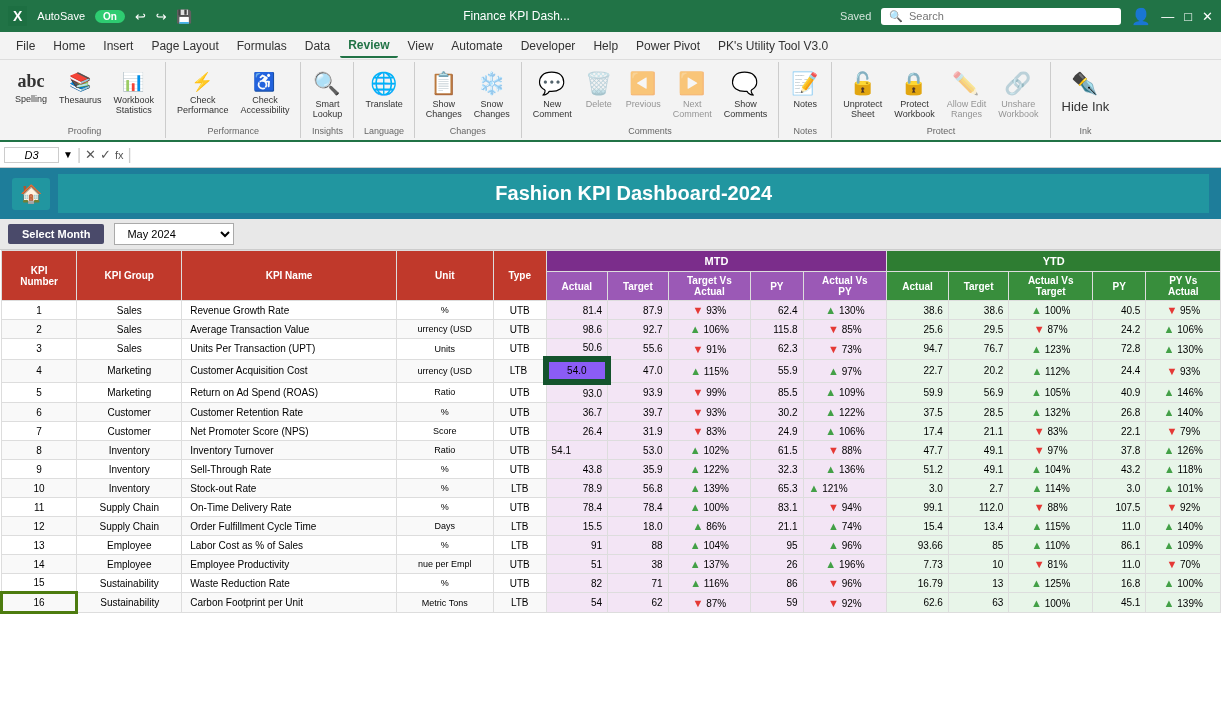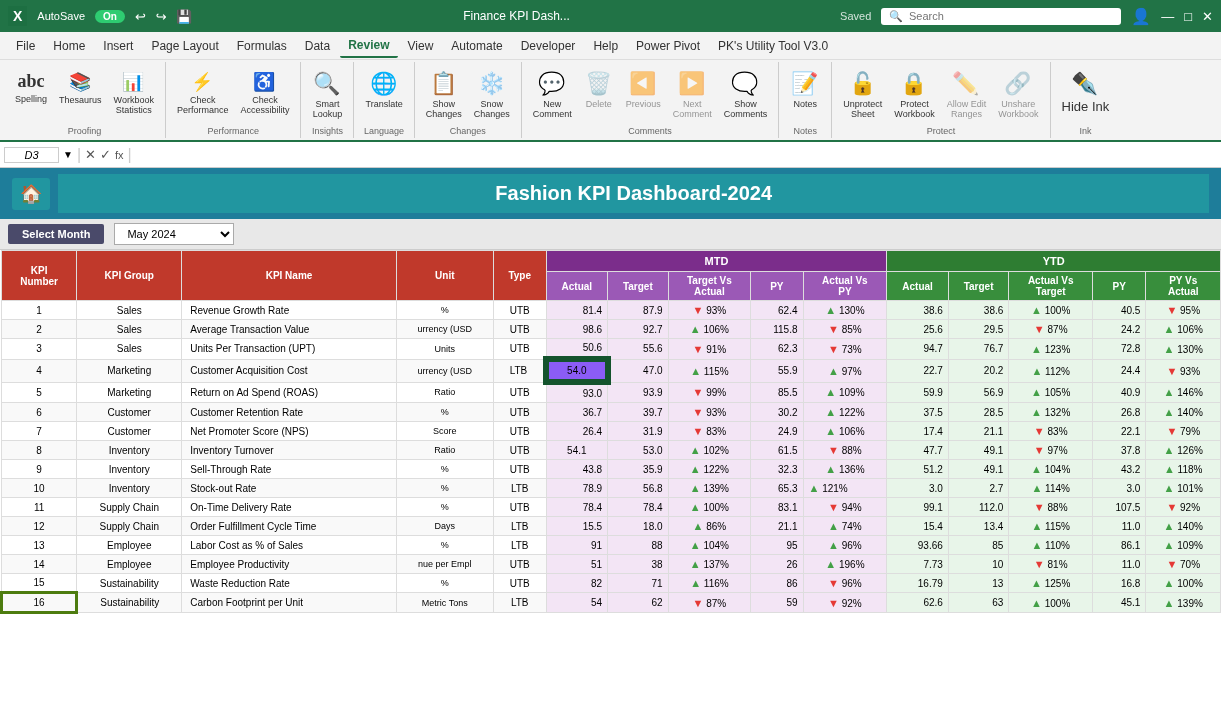--- a/index.html
+++ b/index.html
@@ -390,21 +390,21 @@
     <td style="border:1px solid #ddd;padding:3px 5px;text-align:center;background:#e8f5e9;"><span style="color:#e53935;font-size:11px;">▼</span> 83%</td>
     <td style="border:1px solid #ddd;padding:3px 5px;text-align:right;background:#e8f5e9;">22.1</td>
     <td style="border:1px solid #ddd;padding:3px 5px;text-align:center;background:#e8f5e9;"><span style="color:#e53935;font-size:11px;">▼</span> 79%</td>
   </tr>
           <tr style="background: rgb(249, 249, 249);">
     <td style="border:1px solid #ddd;padding:3px 5px;text-align:center;">8</td>
     <td style="border:1px solid #ddd;padding:3px 5px;text-align:center;">Inventory</td>
     <td style="border:1px solid #ddd;padding:3px 8px;text-align:left;">Inventory Turnover</td>
     <td style="border:1px solid #ddd;padding:3px 5px;text-align:center;font-size:9px;">Ratio</td>
     <td style="border:1px solid #ddd;padding:3px 5px;text-align:center;">UTB</td>
-    <td style="border:1px solid #ddd;padding:3px 5px;text-align:center;background:#f3e5f5;">54.1</td>
+    <td style="border:1px solid #ddd;padding:3px 5px;text-align:left;background:#f3e5f5;">54.1</td>
     <td style="border:1px solid #ddd;padding:3px 5px;text-align:right;background:#f3e5f5;">53.0</td>
     <td style="border:1px solid #ddd;padding:3px 5px;text-align:center;background:#f3e5f5;"><span style="color:#43a047;font-size:11px;">▲</span> 102%</td>
     <td style="border:1px solid #ddd;padding:3px 5px;text-align:right;background:#f3e5f5;">61.5</td>
     <td style="border:1px solid #ddd;padding:3px 5px;text-align:center;background:#f3e5f5;"><span style="color:#e53935;font-size:11px;">▼</span> 88%</td>
     <td style="border:1px solid #ddd;padding:3px 5px;text-align:right;background:#e8f5e9;">47.7</td>
     <td style="border:1px solid #ddd;padding:3px 5px;text-align:right;background:#e8f5e9;">49.1</td>
     <td style="border:1px solid #ddd;padding:3px 5px;text-align:center;background:#e8f5e9;"><span style="color:#e53935;font-size:11px;">▼</span> 97%</td>
     <td style="border:1px solid #ddd;padding:3px 5px;text-align:right;background:#e8f5e9;">37.8</td>
     <td style="border:1px solid #ddd;padding:3px 5px;text-align:center;background:#e8f5e9;"><span style="color:#43a047;font-size:11px;">▲</span> 126%</td>
   </tr>

